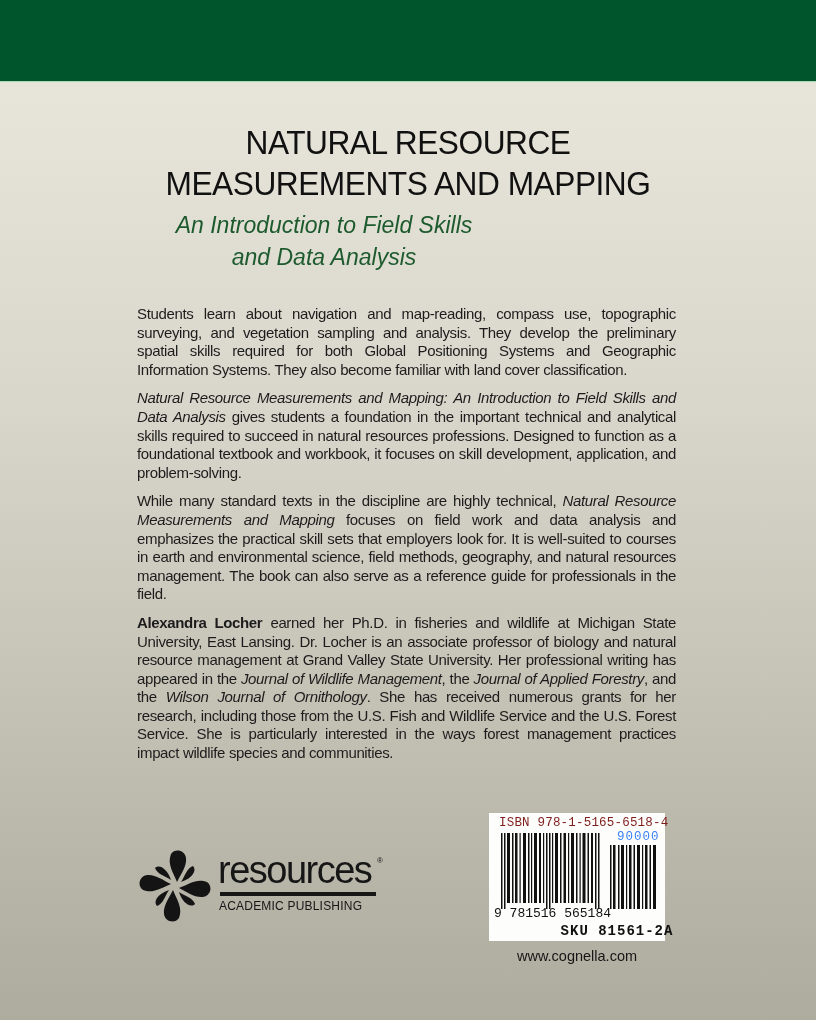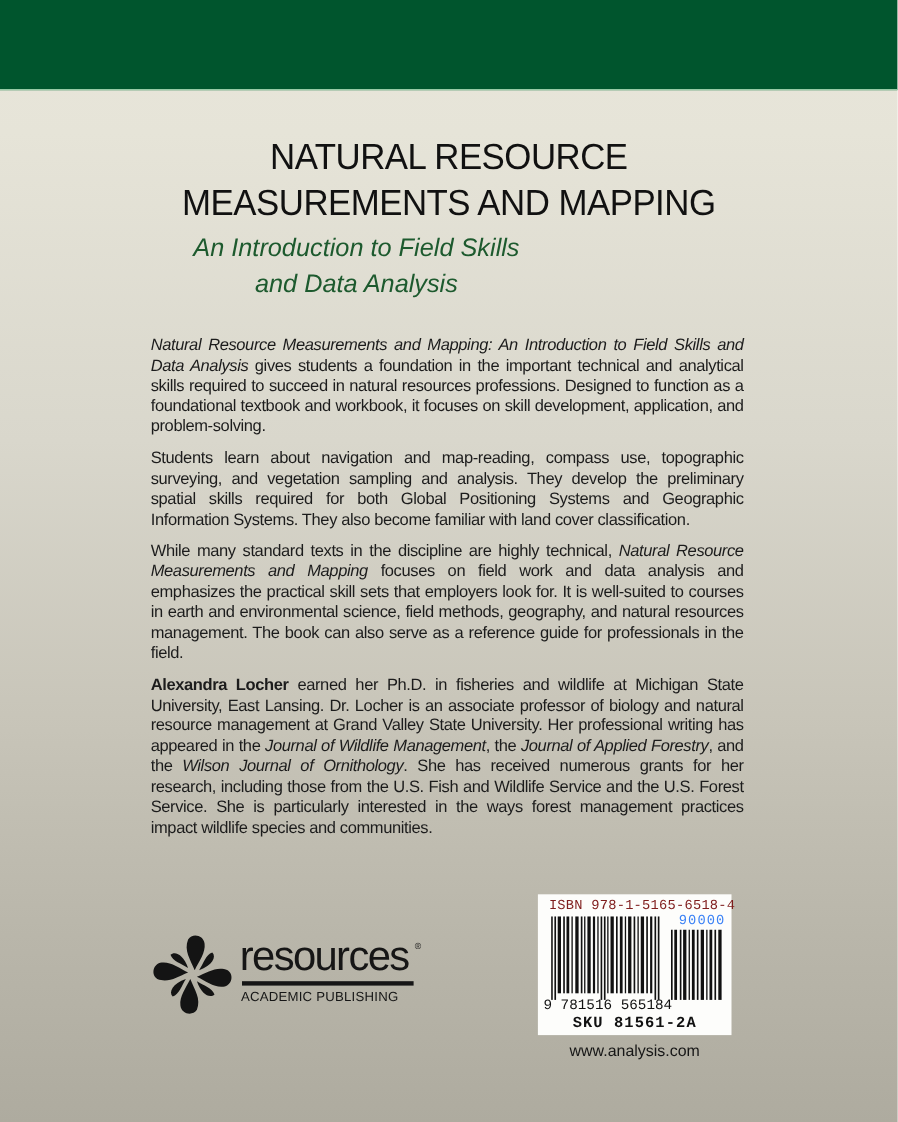--- a/index.html
+++ b/index.html
@@ -74,20 +74,21 @@
     }
     .bars-addon { position: absolute; left: 121px; top: 32px; width: 48px; height: 64px; }
     .ean-digits {
       position: absolute; left: 5px; top: 93px;
       font-family: Liberation Mono, monospace; font-size: 13px; color: #111; white-space: nowrap;
     }
     .sku {
       position: absolute; left: 0; top: 110px; width: 176px; text-align: center;
       font-family: "Liberation Mono", monospace; font-size: 14px; font-weight: bold; color: #111;
       letter-spacing: 1px;
+      padding-left: 40px;
     }
     .website {
       position: absolute; left: 489px; top: 948px; width: 176px; text-align: center;
       font-family: "Liberation Sans", sans-serif; font-size: 14.5px; color: #161616;
     }
   </style>
 </head>
 <body>
 
 <div class="top-band"></div>
@@ -96,22 +97,22 @@
   <div>NATURAL RESOURCE</div>
   <div>MEASUREMENTS AND MAPPING</div>
 </div>
 
 <div class="subtitle">
   <div>An Introduction to Field Skills</div>
   <div>and Data Analysis</div>
 </div>
 
 <div class="body-text">
+  <p><span>Students learn about navigation and map-reading, compass use, topographic surveying, and vegetation sampling and analysis. They develop the preliminary spatial skills required for both Global Positioning Systems and Geographic Information Systems. They also become familiar with land cover classification.</span></p>
   <p><em>Natural Resource Measurements and Mapping: An Introduction to Field Skills and Data Analysis</em><span> gives students a foundation in the important technical and analytical skills required to succeed in natural resources professions. Designed to function as a foundational textbook and workbook, it focuses on skill development, application, and problem-solving.</span></p>
-  <p><span>Students learn about navigation and map-reading, compass use, topographic surveying, and vegetation sampling and analysis. They develop the preliminary spatial skills required for both Global Positioning Systems and Geographic Information Systems. They also become familiar with land cover classification.</span></p>
   <p><span>While many standard texts in the discipline are highly technical, </span><em>Natural Resource Measurements and Mapping</em><span> focuses on field work and data analysis and emphasizes the practical skill sets that employers look for. It is well-suited to courses in earth and environmental science, field methods, geography, and natural resources management. The book can also serve as a reference guide for professionals in the field.</span></p>
   <p><strong>Alexandra Locher</strong><span> earned her Ph.D. in fisheries and wildlife at Michigan State University, East Lansing. Dr. Locher is an associate professor of biology and natural resource management at Grand Valley State University. Her professional writing has appeared in the </span><em>Journal of Wildlife Management</em><span>, the </span><em>Journal of Applied Forestry</em><span>, and the </span><em>Wilson Journal of Ornithology</em><span>. She has received numerous grants for her research, including those from the U.S. Fish and Wildlife Service and the U.S. Forest Service. She is particularly interested in the ways forest management practices impact wildlife species and communities.</span></p>
 </div>
 
 <div class="logo">
   <svg class="logo-mark" viewBox="0 0 80 80">
     <g fill="#141414" transform="translate(40,40)">
       <path id="pt" d="M2,-4 C-2,-14 -8,-22 -4,-32 C0,-38 10,-36 11,-28 C12,-20 6,-12 2,-4 Z M-4,-6 C-10,-10 -18,-12 -20,-18 C-16,-22 -8,-18 -4,-6 Z"></path>
       <use href="#pt" transform="rotate(90)"></use>
       <use href="#pt" transform="rotate(180)"></use>
@@ -171,13 +172,13 @@
       <rect x="32" y="0" width="1.2" height="64"></rect>
         <rect x="35" y="0" width="2.5" height="64"></rect>
       <rect x="39.5" y="0" width="1.5" height="64"></rect>
         <rect x="43" y="0" width="3" height="64"></rect>
     </g>
   </svg>
   <div class="ean-digits">9 781516 565184</div>
   <div class="sku">SKU 81561-2A</div>
 </div>
 
-<div class="website">www.analysis.com</div>
+<div class="website">www.cognella.com</div>
 
 </body></html>

